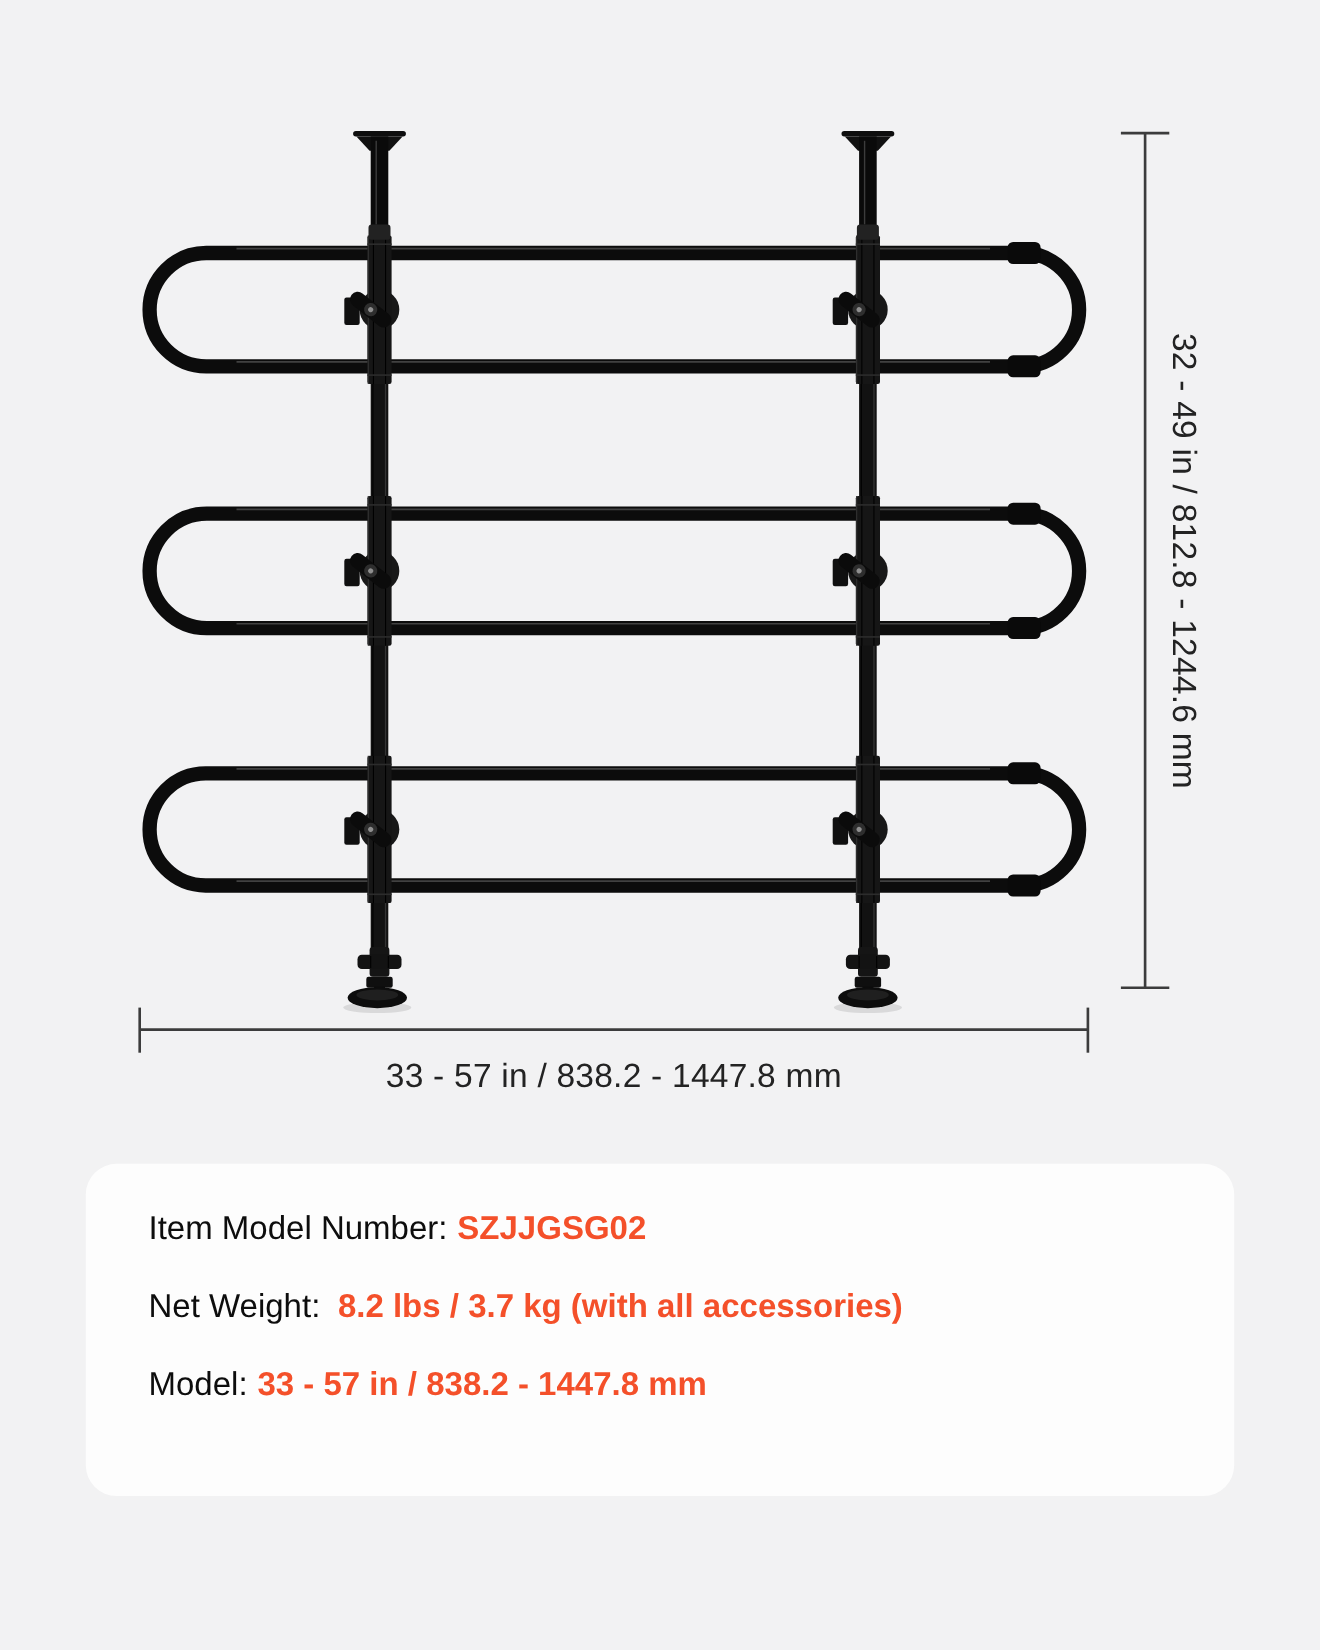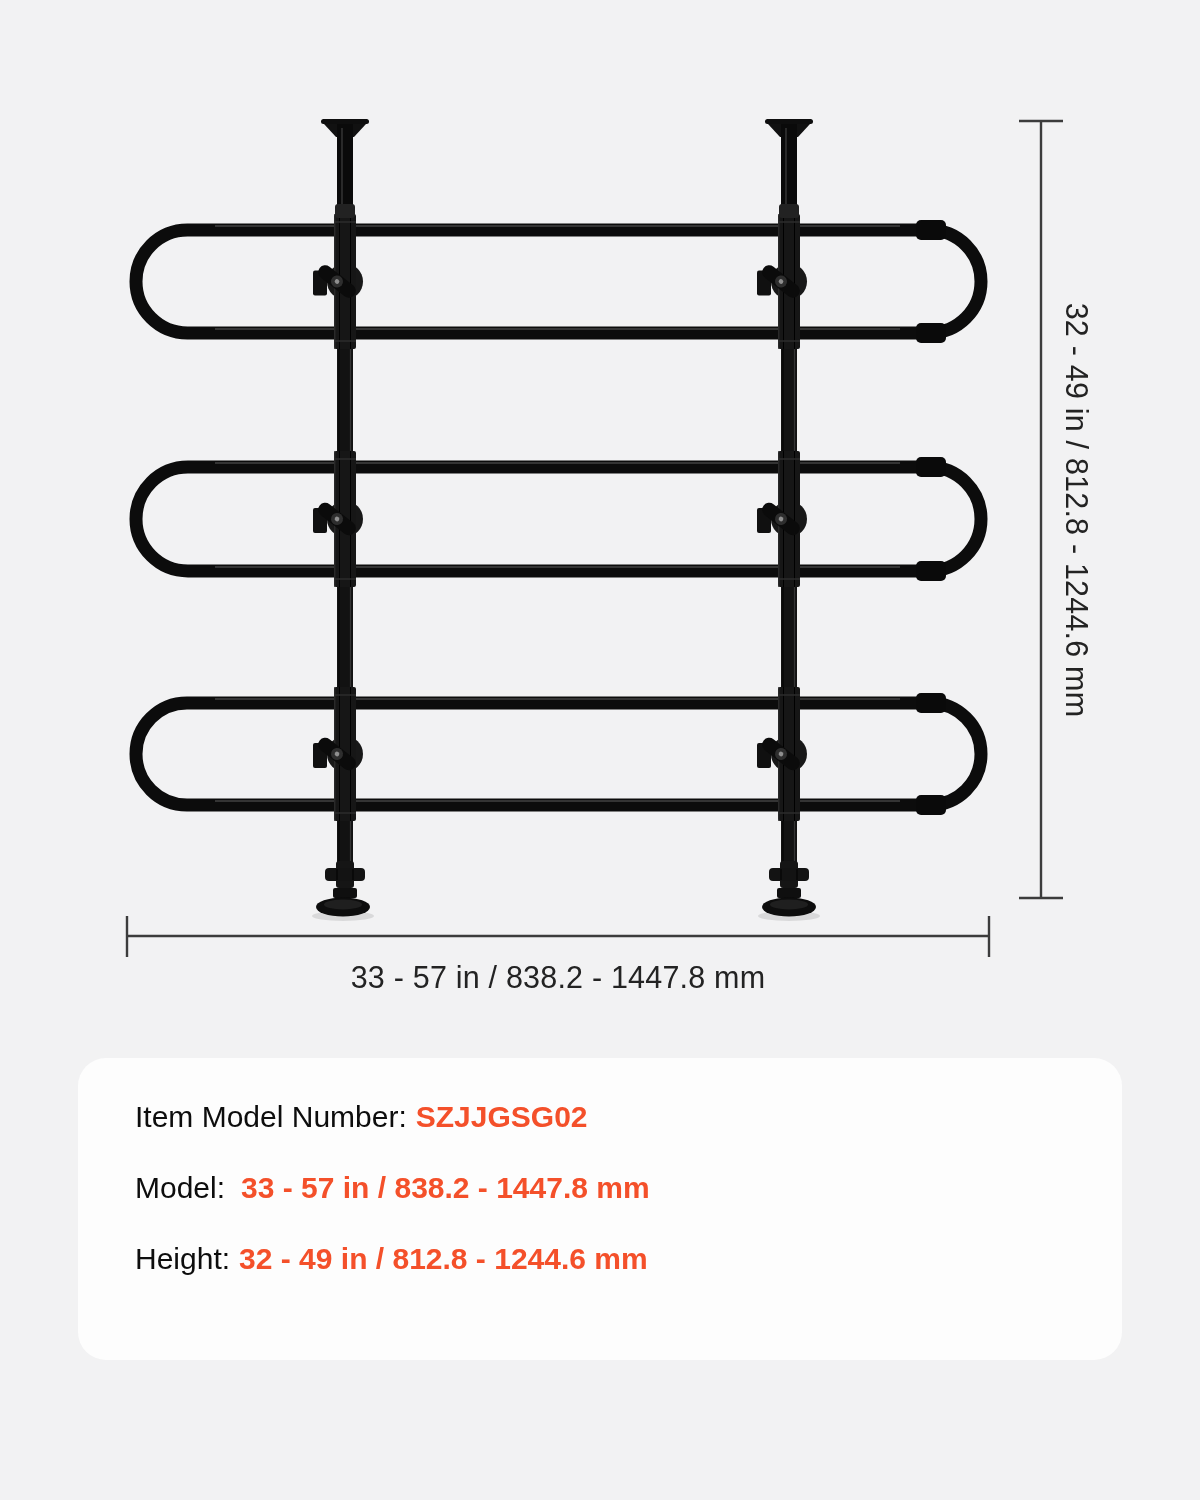--- a/index.html
+++ b/index.html
@@ -233,20 +233,20 @@
     </g>
 
   </g>
 </svg>
 
   <div class="spec-card">
     <div class="spec-row">
       <span class="spec-label">Item Model Number:</span><span class="spec-value">SZJJGSG02</span>
     </div>
     <div class="spec-row">
+      <span class="spec-label">Net Weight:</span><span class="spec-value">8.2 lbs / 3.7 kg (with all accessories)</span>
+    </div>
+    <div class="spec-row">
       <span class="spec-label">Model:</span><span class="spec-value">33 - 57 in / 838.2 - 1447.8 mm</span>
     </div>
-    <div class="spec-row">
-      <span class="spec-label">Height:</span><span class="spec-value">32 - 49 in / 812.8 - 1244.6 mm</span>
-    </div>
   </div>
 
 </div>
 
 </body></html>

